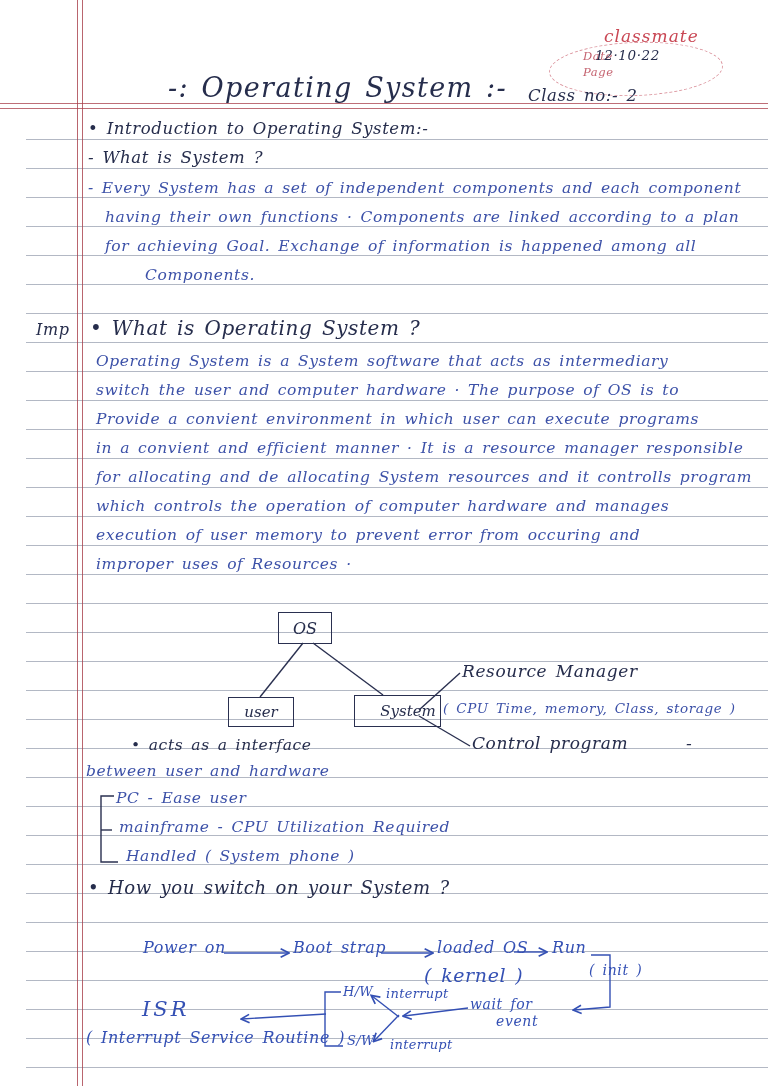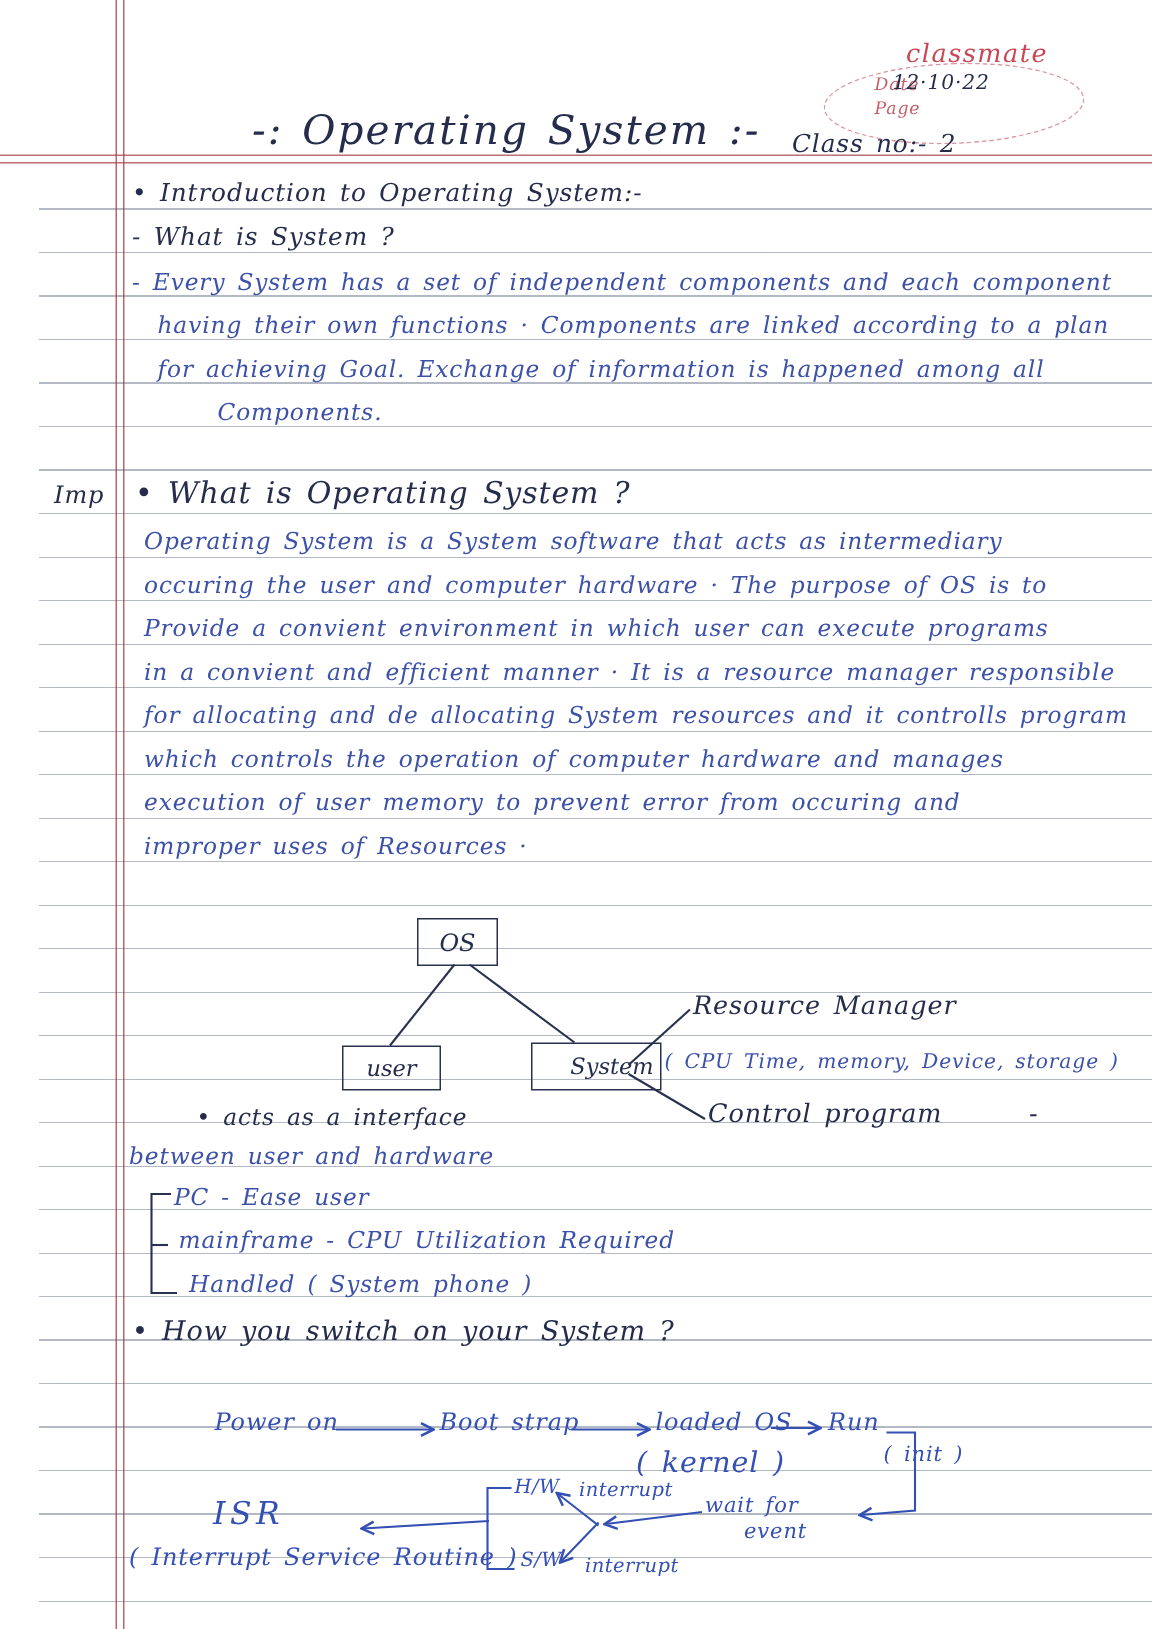--- a/index.html
+++ b/index.html
@@ -68,40 +68,40 @@
 
   <div class="t blue body" style="left:88px;  top:179px;">- Every   System   has  a  set  of   independent  components  and  each component</div>
   <div class="t blue body" style="left:105px; top:208px;">having  their  own   functions ·  Components  are  linked  according  to a plan</div>
   <div class="t blue body" style="left:105px; top:237px;">for  achieving  Goal.  Exchange  of   information  is  happened  among  all</div>
   <div class="t blue body" style="left:105px; top:266px;margin-left:40px;">Components.</div>
 
   <div class="t dark" style="left:36px; top:320px; font-size:16px;">Imp</div>
   <div class="t dark h2" style="left:90px; top:316px;">• What  is  Operating  System ?</div>
 
   <div class="t blue body" style="left:96px; top:352px;">Operating   System   is  a    System   software  that   acts   as   intermediary</div>
-  <div class="t blue body" style="left:96px; top:381px;">occuring   the   user   and   computer  hardware ·  The  purpose  of   OS  is  to</div>
+  <div class="t blue body" style="left:96px; top:381px;">switch   the   user   and   computer  hardware ·  The  purpose  of   OS  is  to</div>
   <div class="t blue body" style="left:96px; top:410px;">Provide   a   convient   environment   in  which   user  can  execute  programs</div>
   <div class="t blue body" style="left:96px; top:439px;">in   a   convient  and   efficient   manner ·  It  is  a  resource manager responsible</div>
   <div class="t blue body" style="left:96px; top:468px;">for  allocating  and  de allocating   System  resources  and  it  controlls  program</div>
   <div class="t blue body" style="left:96px; top:497px;">which  controls   the   operation   of  computer   hardware  and  manages</div>
   <div class="t blue body" style="left:96px; top:526px;">execution  of   user  memory  to  prevent  error   from  occuring  and</div>
   <div class="t blue body" style="left:96px; top:555px;">improper  uses   of   Resources ·</div>
 
   <div class="box" style="left:278px; top:612px; width:52px; height:30px;">
       <span>OS</span>
     </div>
   <div class="box" style="left:228px; top:697px; width:64px; height:28px; font-size:15px;">
       <span>user</span>
     </div>
   <div class="box" style="left:354px; top:695px; width:64px; height:30px; font-size:15px;padding-left:21px;">
       <span>System</span>
     </div>
 
   <div class="t dark" style="left:462px; top:661px; font-size:17px;">Resource  Manager</div>
-  <div class="t blue" style="left:443px; top:700px; font-size:13.5px;">( CPU Time, memory, Device, storage )</div>
+  <div class="t blue" style="left:443px; top:700px; font-size:13.5px;">( CPU Time, memory, Class, storage )</div>
   <div class="t dark" style="left:472px; top:733px; font-size:17px;">Control  program</div>
   <div class="t dark" style="left:686px; top:733px; font-size:17px;">-</div>
 
   <div class="t blue body" style="left:86px; top:762px;">between user and hardware</div>
   <div class="t dark body" style="left:131px; top:736px;">• acts  as  a  interface</div>
 
   <div class="t blue body" style="left:116px; top:789px;">PC -   Ease  user</div>
   <div class="t blue body" style="left:119px; top:818px;">mainframe -  CPU  Utilization  Required</div>
   <div class="t blue body" style="left:126px; top:847px;">Handled ( System phone )</div>
 

